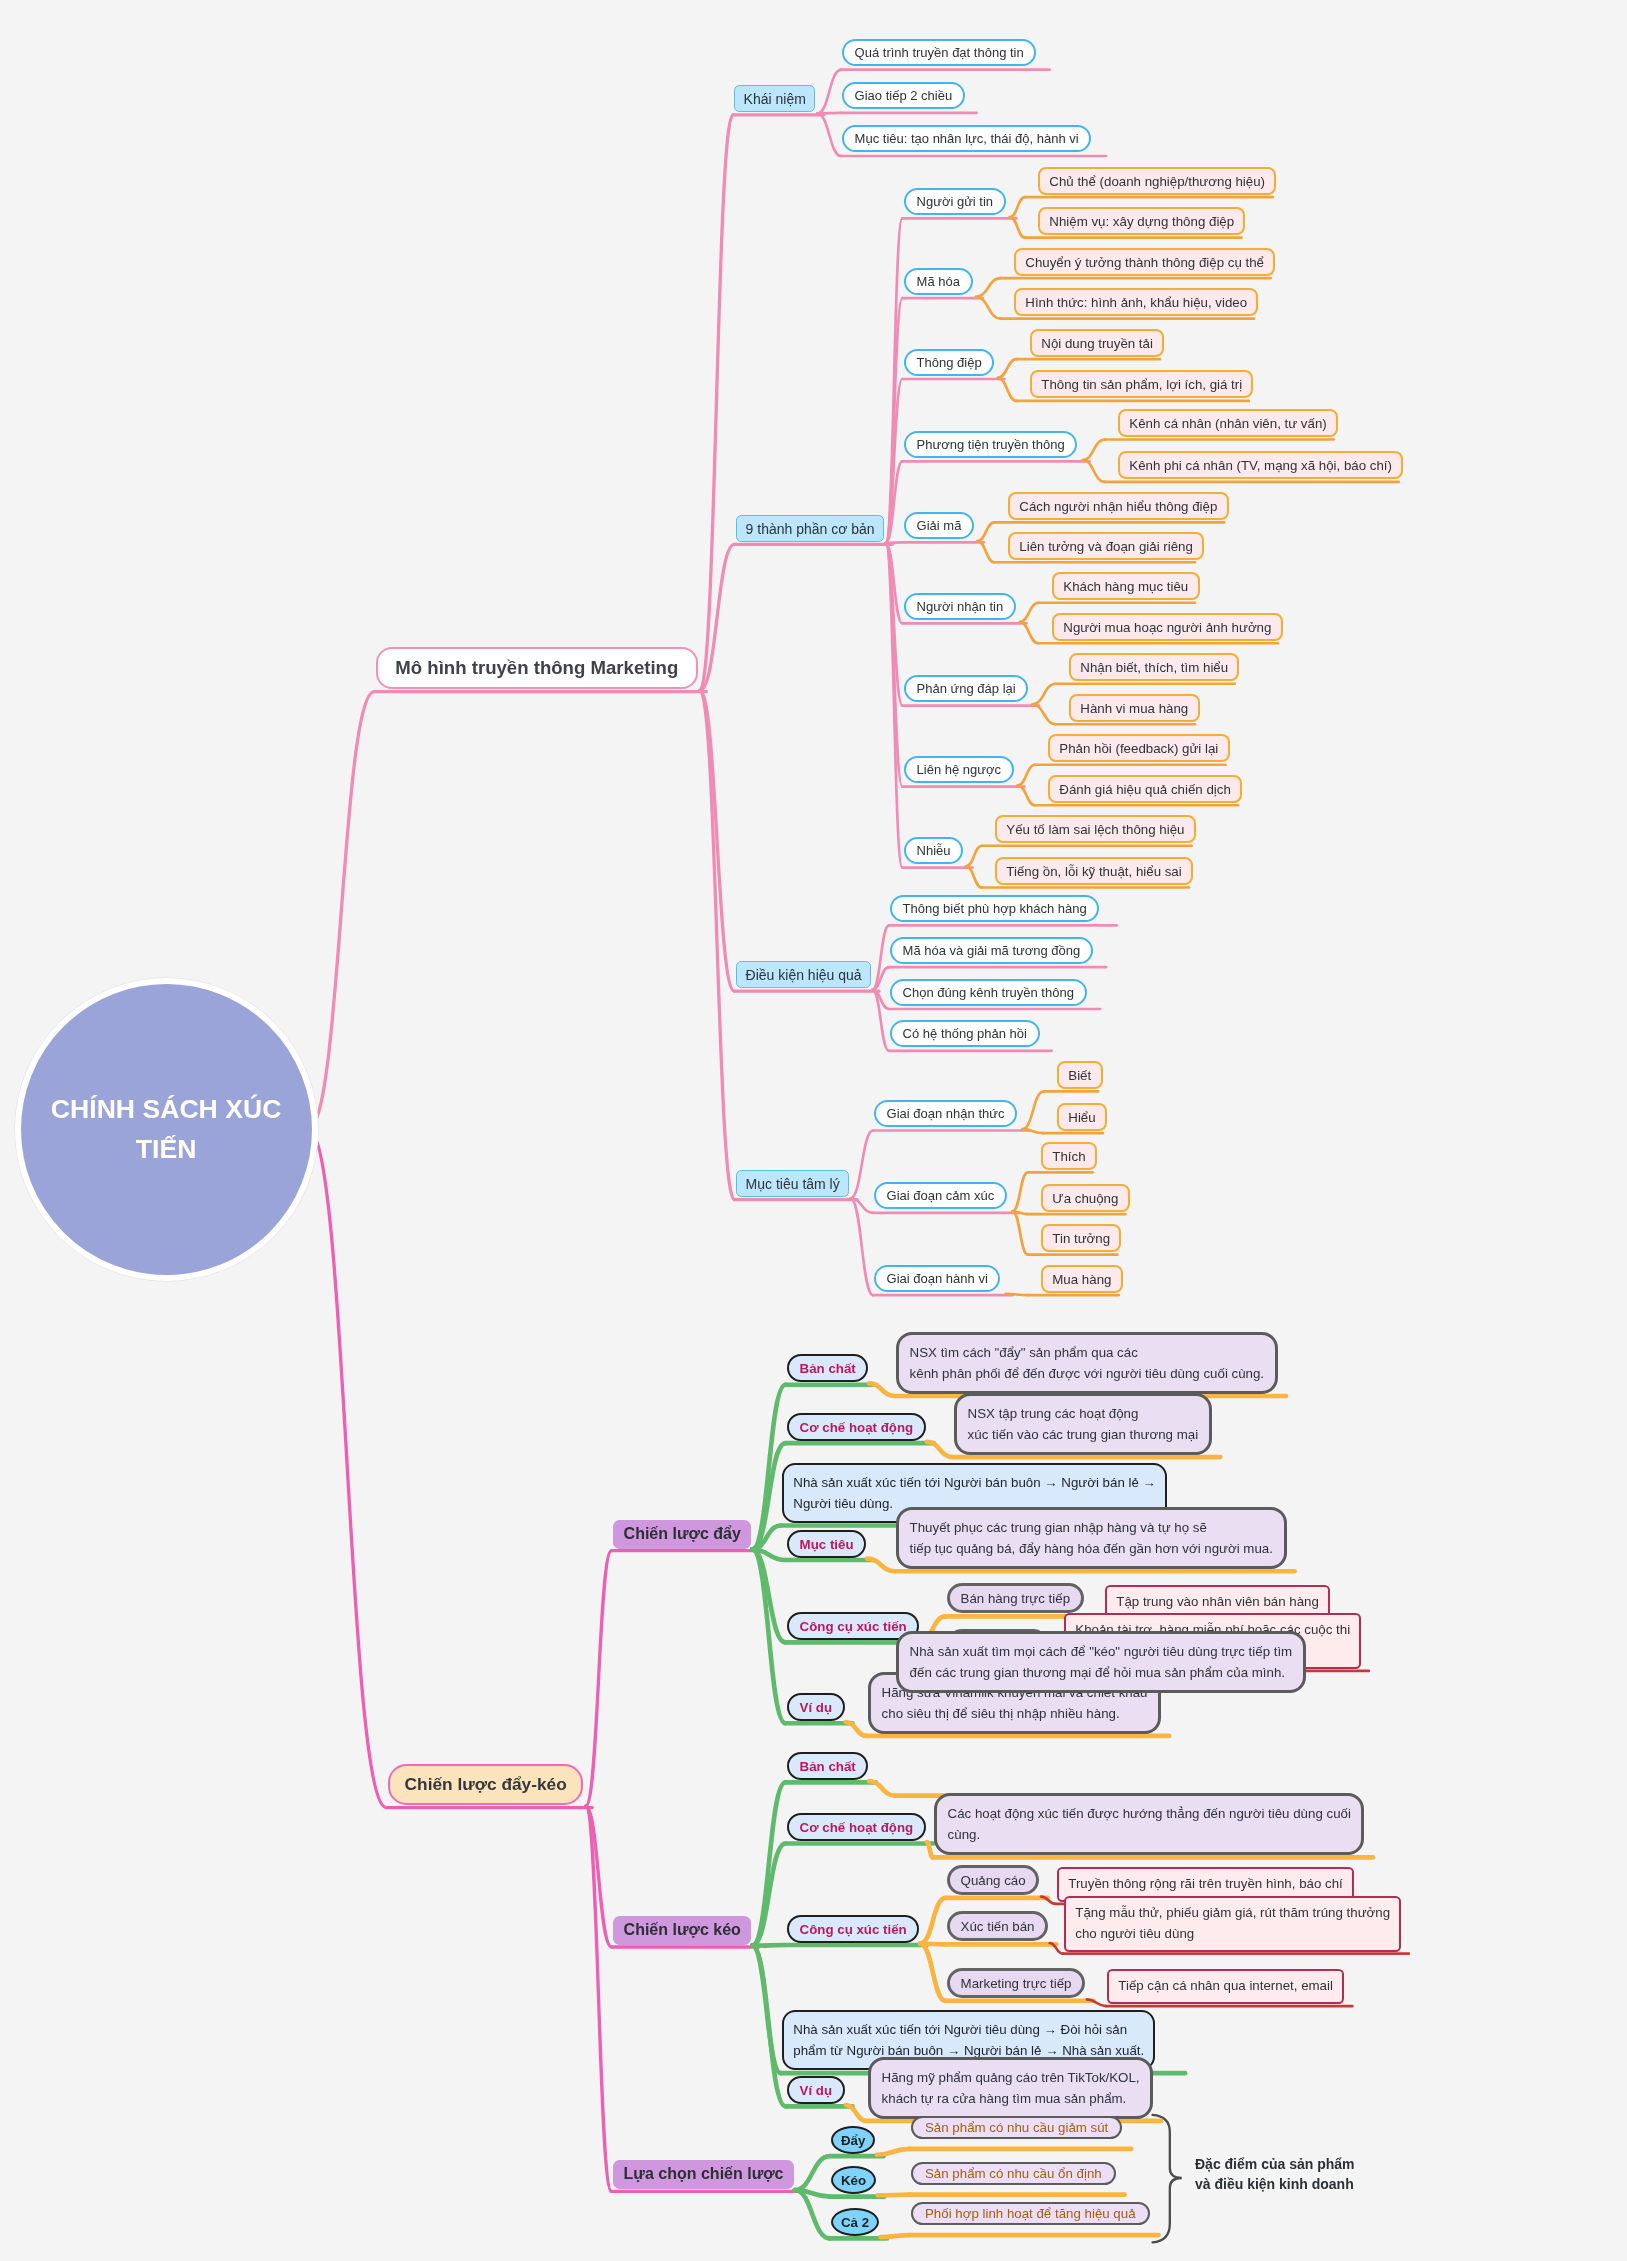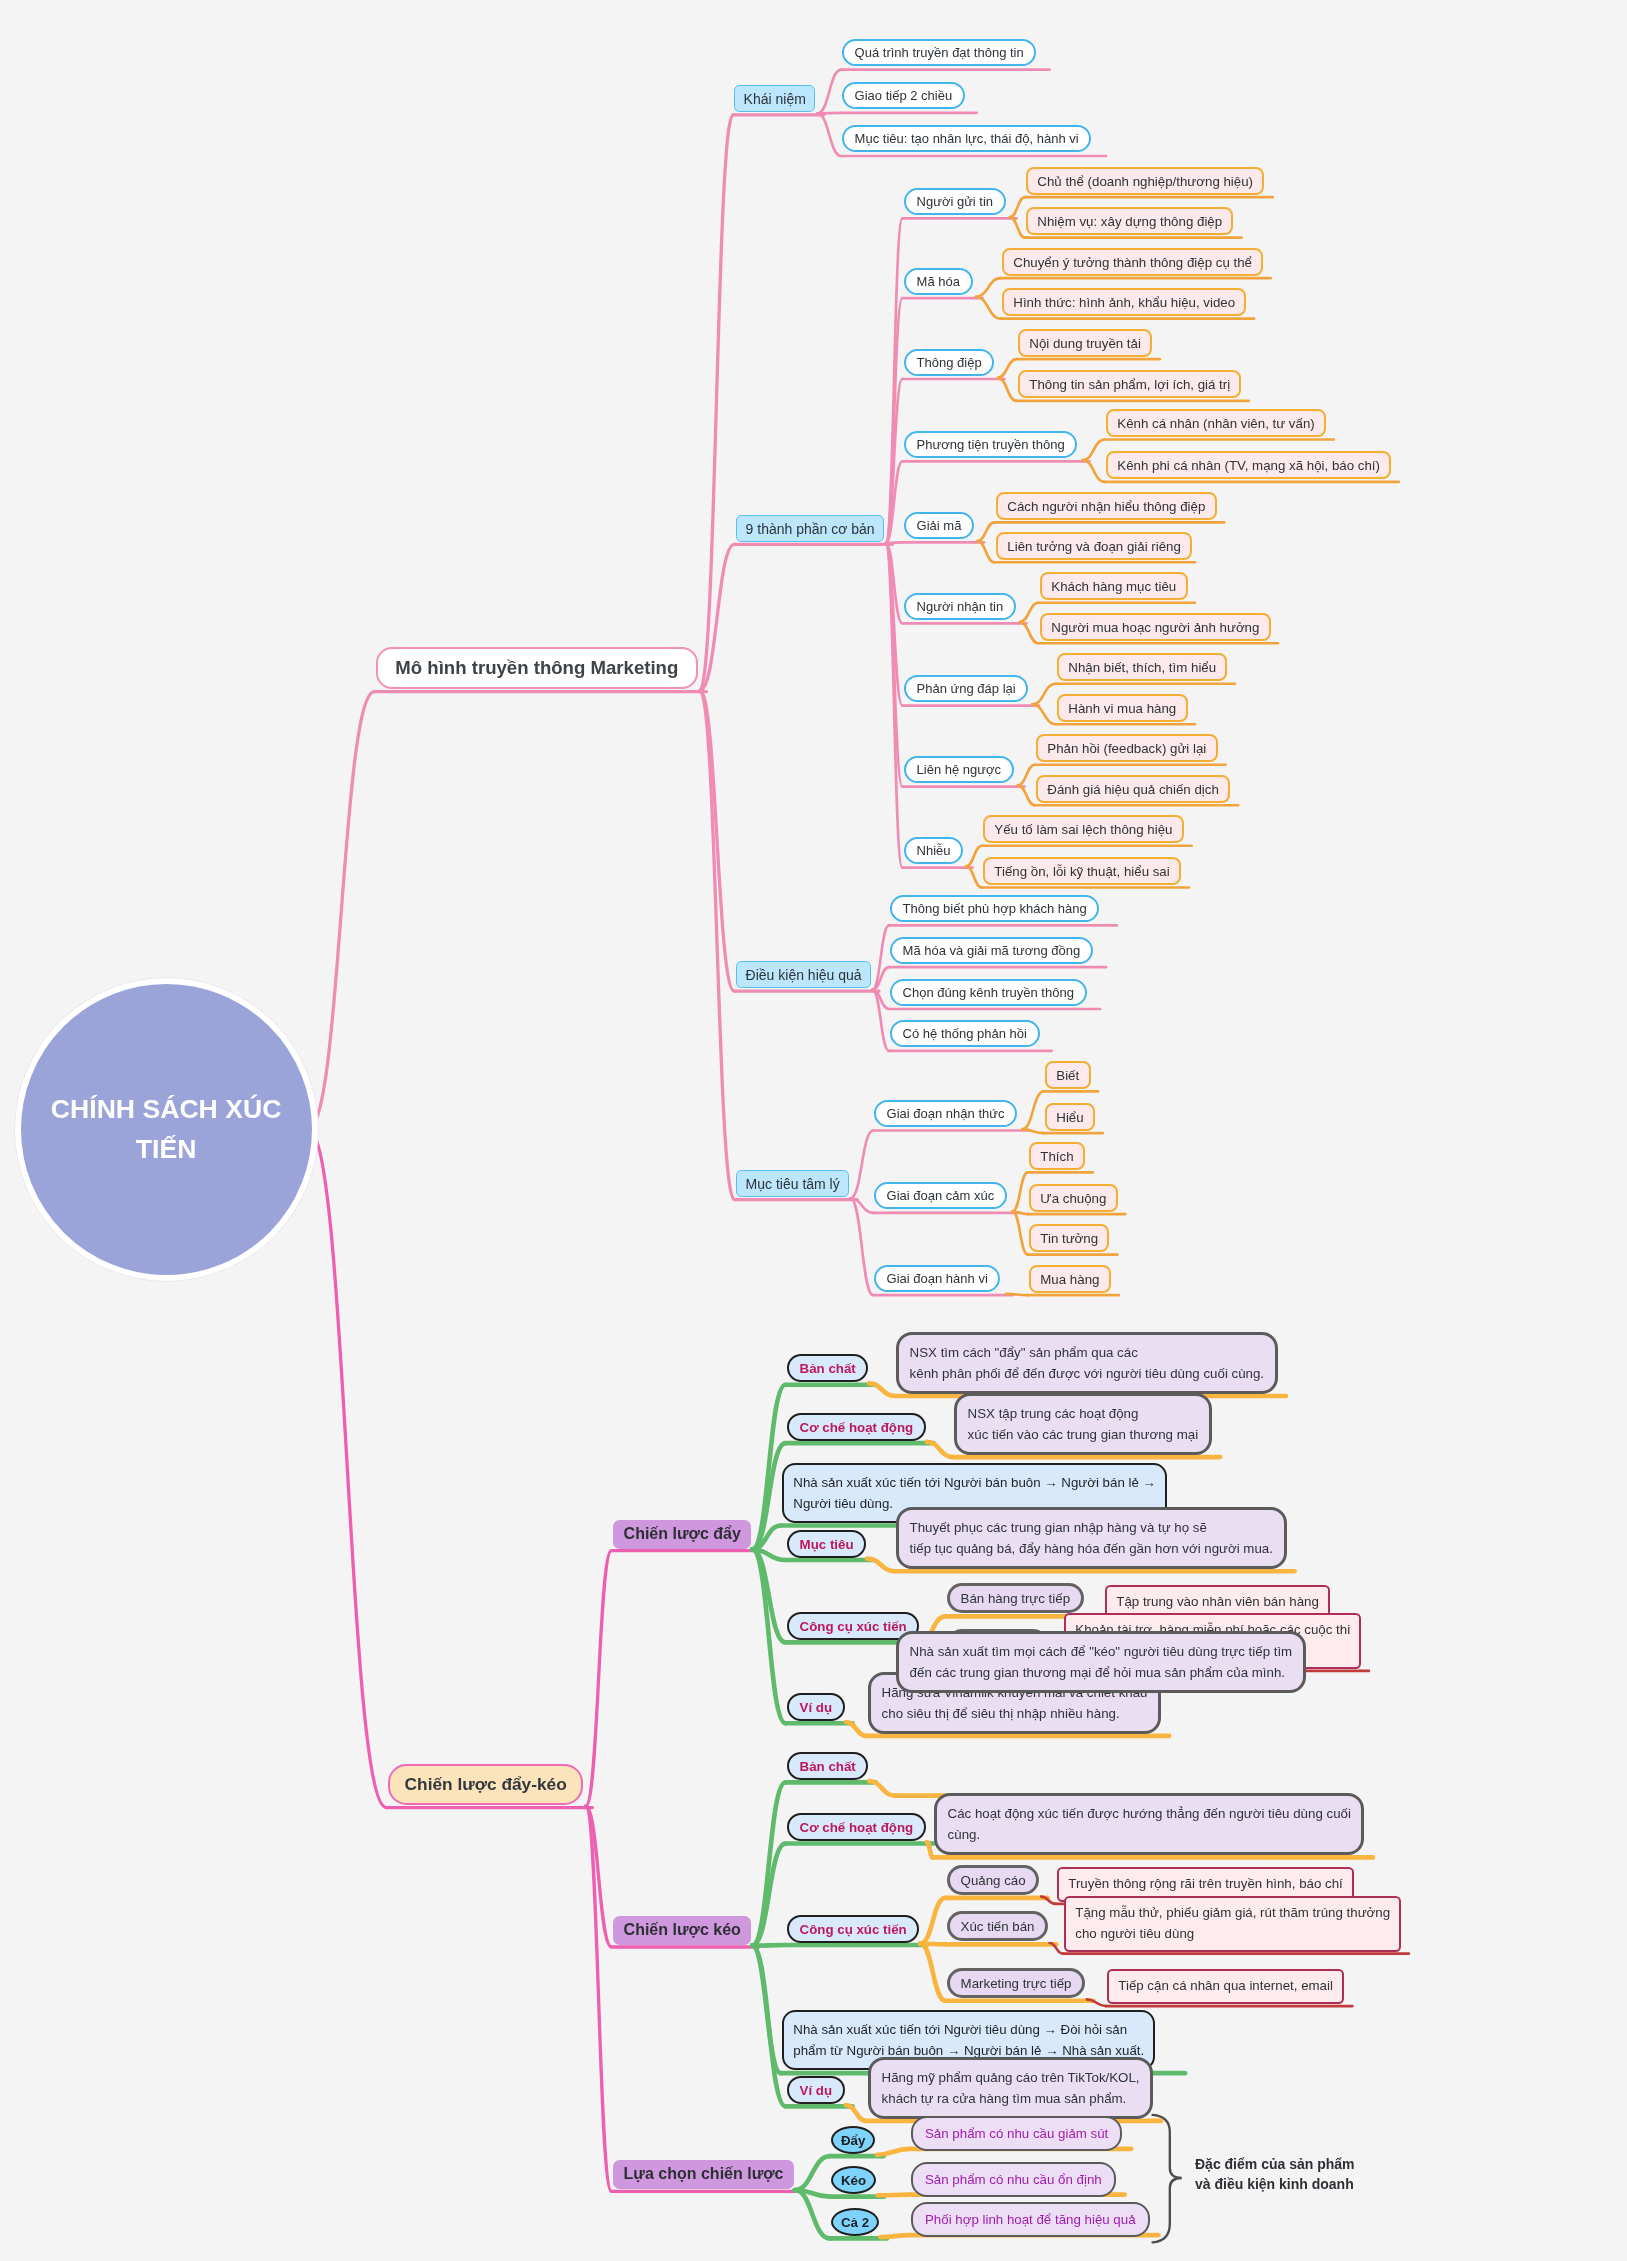--- a/index.html
+++ b/index.html
@@ -12,37 +12,37 @@
            display:flex;align-items:center;justify-content:center;text-align:center;padding:0 24px;}
   .branch1-label{background:#ffffff;border:2.7px solid #f291b7;border-radius:16px;padding:8px 17.3px;
            font-size:18.6px;font-weight:bold;color:#3d4349;white-space:nowrap;}
   .branch2-label{background:#fbe3bc;border:2.7px solid #ee6cb5;border-radius:18.6px;padding:8px 14.6px;
            font-size:17.3px;font-weight:bold;color:#33383c;white-space:nowrap;}
   .lbl2{background:#bce6fc;border:1.3px solid #54c0f0;border-radius:5.3px;padding:4.6px 8.6px;
            font-size:14px;color:#2e3338;white-space:nowrap;}
   .pill-b{background:#ffffff;border:2.7px solid #41b5ee;border-radius:17.3px;padding:4px 10.6px;
            font-size:13px;color:#2e3338;white-space:nowrap;text-align:center;}
   .leaf-p{background:#fce9eb;border:2px solid #f3ae33;border-radius:8px;padding:4.6px 9.3px;
-           font-size:13.3px;color:#2e3338;white-space:nowrap;}
+           font-size:13.3px;color:#2e3338;white-space:nowrap;margin-left:12px;}
   .lbl-purple{background:#cf97dd;border-radius:6.6px;padding:5.3px 10.6px;
            font-size:16px;font-weight:bold;color:#2c2f33;white-space:nowrap;}
   .pill-lb{background:#d8e9fc;border:2px solid #1f1f1f;border-radius:20px;padding:4.6px 10.6px;
            font-size:13.3px;font-weight:bold;color:#be185d;white-space:nowrap;}
   .bigbox{background:#eadef3;border:3.3px solid #5b5b5b;border-radius:16px;padding:6.6px 10.6px;
            font-size:13.3px;color:#2e3338;line-height:1.6;white-space:pre-line;}
   .bluebox{background:#d8e9fc;border:2.7px solid #1f1f1f;border-radius:13.3px;padding:6.6px 9.3px;
            font-size:13.3px;font-weight:normal;color:#1d2125;line-height:1.6;white-space:pre-line;}
   .lavpill{background:#e6d9f1;border:3.3px solid #636363;border-radius:21px;padding:4.6px 10.6px;
            font-size:13.3px;color:#2e3338;white-space:nowrap;}
   .redleaf{background:#fdebee;border:2px solid #b02d56;border-radius:5.3px;padding:5.3px 9.3px;
            font-size:13.3px;color:#2e3338;white-space:pre-line;line-height:1.55;}
   .circ{background:#7dd3fc;border:2px solid #1f1f1f;border-radius:50%;padding:4.6px 8px;
            font-size:13.3px;font-weight:bold;color:#1f1f1f;white-space:nowrap;}
-  .lavbox{background:#ecdff5;border:2.7px solid #5b5b5b;border-radius:16px;padding:8px 12px;
-           font-size:13.3px;color:#a21caf;white-space:nowrap;text-align:right;}
+  .lavbox{background:#ecdff5;border:2.7px solid #5b5b5b;border-radius:16px;padding:2px 12px;
+           font-size:13.3px;color:#a16207;white-space:nowrap;text-align:right;}
   .note{font-size:14px;font-weight:bold;color:#2c2f33;line-height:1.45;white-space:pre-line;}
 </style>
 </head>
 <body>
 
 <div id="canvas">
   <svg id="wires" width="1628" height="2261" viewBox="0 0 2452 3406">
     <path d="M 1736 3186 Q 1762 3188 1762 3212 L 1762 3266 Q 1762 3281 1780 3281 Q 1762 3281 1762 3296 L 1762 3350 Q 1762 3376 1736 3378" fill="none" stroke="#4c4c4c" stroke-width="3.5" stroke-linecap="round"></path>
   <path d="M 464 1701 C 514 1701 514 1042 564 1042" stroke="#f08cb4" stroke-width="5" fill="none" stroke-linecap="round"></path>
       <path d="M 564 1042 L 1064 1042" stroke="#f08cb4" stroke-width="5" fill="none" stroke-linecap="round"></path>

